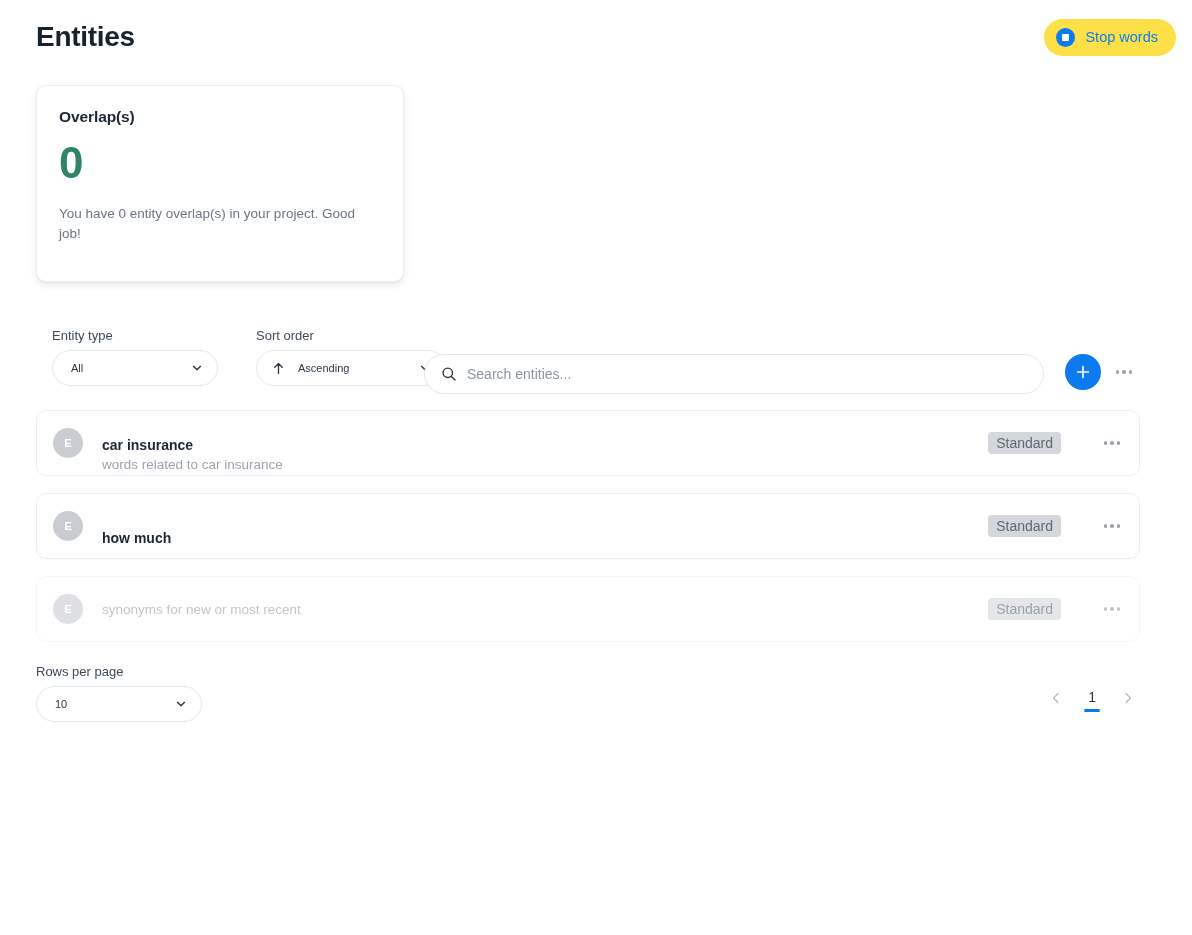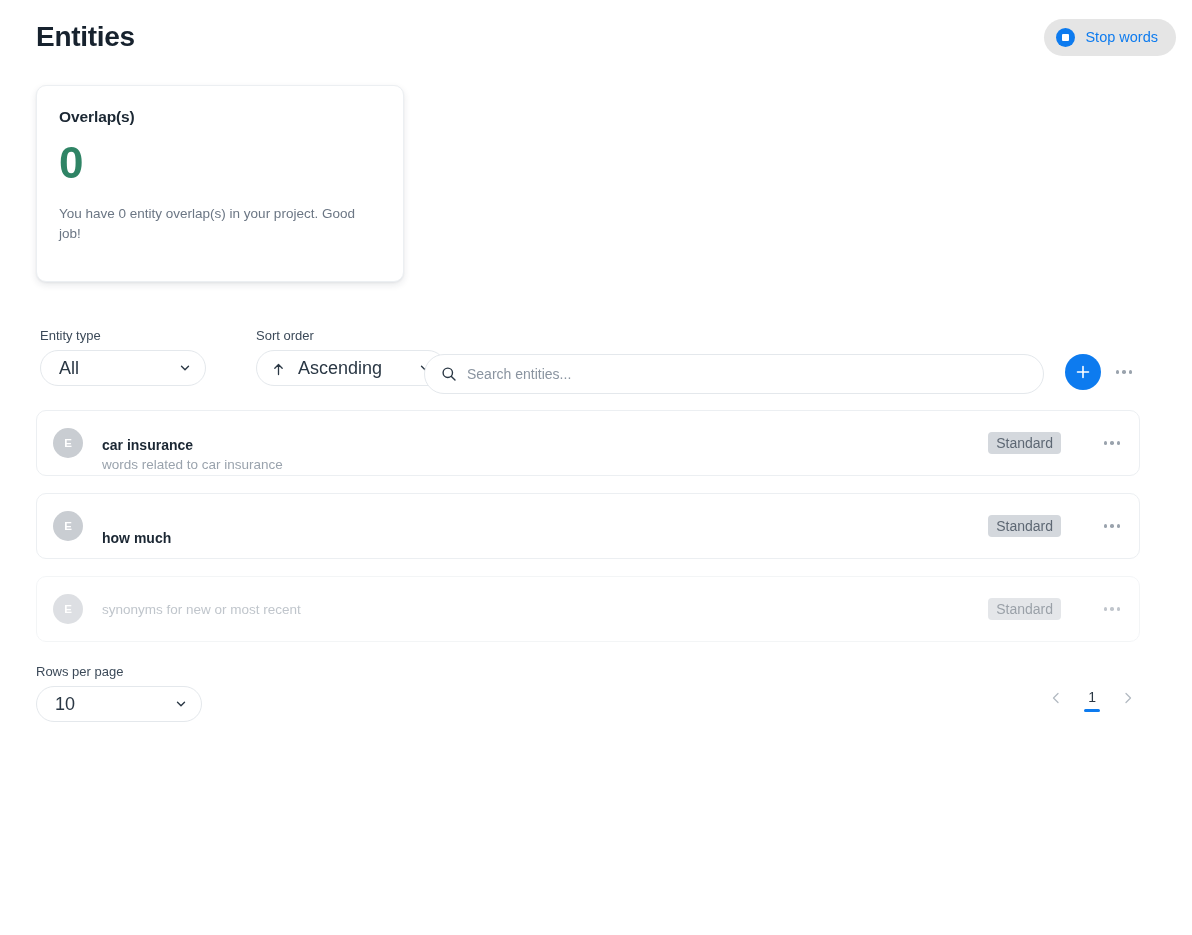--- a/index.html
+++ b/index.html
@@ -28,21 +28,21 @@
     font-size: 28px;
     font-weight: 700;
     letter-spacing: -0.3px;
     color: #17222e;
   }
 
   .stopwords-btn {
     display: flex;
     align-items: center;
     gap: 10px;
-    background: #e5e5e5;
+    background: #fde047;
     border: none;
     border-radius: 999px;
     padding: 9px 18px 9px 12px;
     cursor: pointer;
     font-family: inherit;
   }
   .stop-icon {
     width: 19px; height: 19px;
     border-radius: 50%;
     background: #0d7bef;
@@ -115,33 +115,33 @@
   }
   .pill-select {
     display: flex;
     align-items: center;
     height: 36px;
     border: 1px solid #e4e8ec;
     border-radius: 999px;
     background: #ffffff;
     padding: 0 14px 0 18px;
     cursor: pointer;
-    font-size: 18px;
+    font-size: 11px;
     color: #2a3744;
     position: relative;
   }
   .pill-select .sel-value { flex: 1; white-space: nowrap; }
   .chev {
     width: 12px; height: 12px;
     flex: none;
     margin-left: 8px;
   }
   .chev svg { display: block; }
 
-  #entity-type-group { left: 4px; width: 166px; }
+  #entity-type-group { left: 16px; width: 166px; }
   #entity-type-group .pill-select { width: 166px; }
 
   #sort-order-group { left: 184px; width: 190px; margin-left: 36px; }
   #sort-order-group .pill-select { width: 190px; padding-left: 14px; }
   .sort-arrow {
     width: 15px; height: 15px;
     margin-right: 12px;
     flex: none;
   }
 

